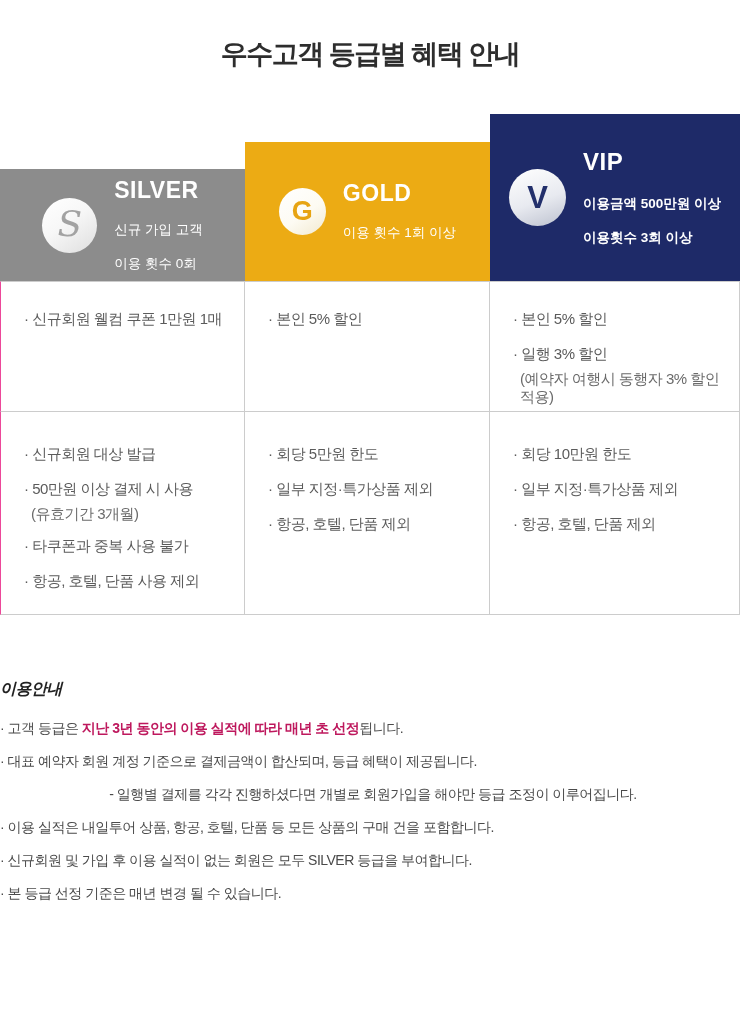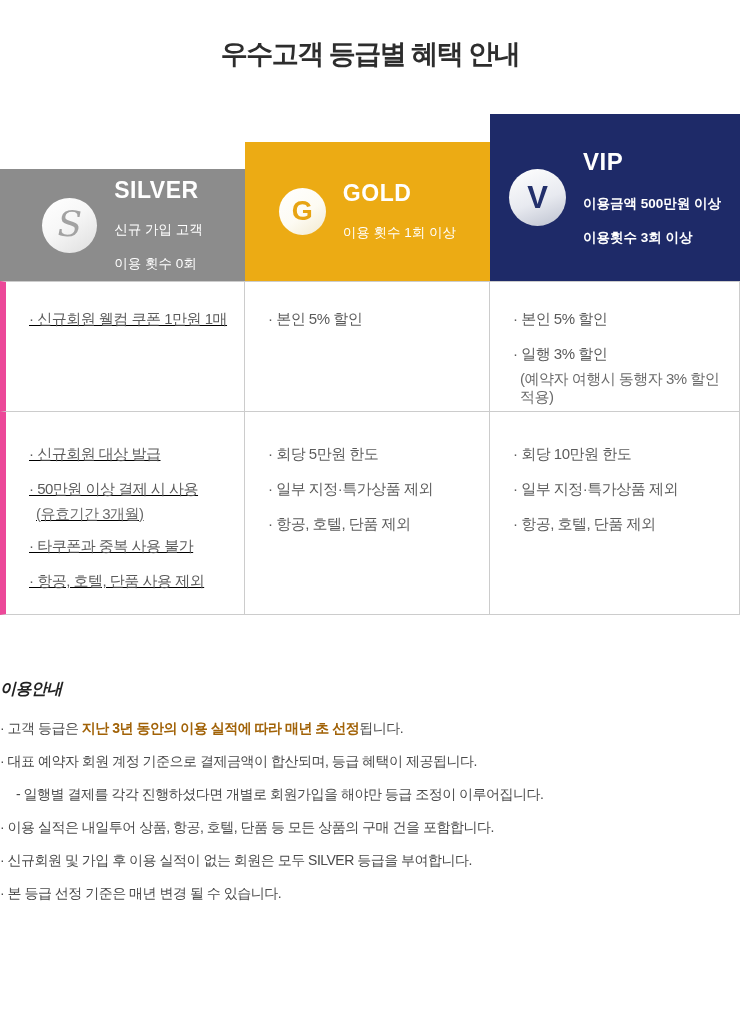--- a/index.html
+++ b/index.html
@@ -53,41 +53,41 @@
   .tier-header.vip .tier-name{font-size:24px;margin-bottom:5px;}
   .tier-header.vip .tier-desc{font-weight:600;}
 
   
   .benefit-table{width:740px;}
   .benefit-row{display:flex;}
   .benefit-cell{
     box-sizing:border-box;border-right:1px solid #ccc;border-bottom:1px solid #ccc;
     padding:28px 16px 0 23px;
   }
-  .benefit-row .benefit-cell:first-child{border-left:6px solid #ec4899;text-decoration:underline;}
+  .benefit-row .benefit-cell:first-child{border-left:1px solid #ec4899;}
   .benefit-row.row1 .benefit-cell{border-top:1px solid #ccc;height:131px;}
   .benefit-row.row2 .benefit-cell{height:203px;padding-top:33px;}
   .benefit-cell.w1,.benefit-cell.w2{width:245px;}
   .benefit-cell.w3{width:250px;}
   .benefit-line{
     margin:0 0 16px;font-size:15px;line-height:1.25;color:#5b5b5b;letter-spacing:-0.5px;
   }
   .benefit-line.note{
     font-size:15px;color:#6b6b6b;margin-top:-10px;padding-left:7px;margin-bottom:14px;
   }
 
   
   .notice{margin-top:64px;padding:0 10px 0 0;}
   .notice-heading{
     margin:0 0 21px;font-size:16px;font-weight:700;color:#222;letter-spacing:-0.5px;font-style:italic;
   }
   .notice-line{
     margin:0 0 19px;font-size:14px;line-height:1.0;color:#4a4a4a;letter-spacing:-0.5px;
   }
-  .notice-line.indent{padding-left:16px;}
+  .notice-line.indent{padding-left:16px;text-align:center;}
   .notice-highlight{font-weight:700;}
 </style>
 </head>
 <body>
 
 <div class="canvas">
 
   <h1 class="page-title">우수고객 등급별 혜택 안내</h1>
 
   <div class="tier-headers">
@@ -160,21 +160,21 @@
         <p class="benefit-line">· 일부 지정·특가상품 제외</p>
         <p class="benefit-line">· 항공, 호텔, 단품 제외</p>
       </div>
     </div>
 
   </div>
 
   <div class="notice">
     <h2 class="notice-heading">이용안내</h2>
 
-    <p class="notice-line"><span>· 고객 등급은 </span><span class="notice-highlight" style="color: #a16207;">지난 3년 동안의 이용 실적에 따라 매년 초 선정</span><span>됩니다.</span></p>
+    <p class="notice-line"><span>· 고객 등급은 </span><span class="notice-highlight" style="color: #be185d;">지난 3년 동안의 이용 실적에 따라 매년 초 선정</span><span>됩니다.</span></p>
 
     <p class="notice-line">· 대표 예약자 회원 계정 기준으로 결제금액이 합산되며, 등급 혜택이 제공됩니다.</p>
     <p class="notice-line indent">- 일행별 결제를 각각 진행하셨다면 개별로 회원가입을 해야만 등급 조정이 이루어집니다.</p>
     <p class="notice-line">· 이용 실적은 내일투어 상품, 항공, 호텔, 단품 등 모든 상품의 구매 건을 포함합니다.</p>
     <p class="notice-line">· 신규회원 및 가입 후 이용 실적이 없는 회원은 모두 SILVER 등급을 부여합니다.</p>
     <p class="notice-line">· 본 등급 선정 기준은 매년 변경 될 수 있습니다.</p>
   </div>
 
 </div>
 

